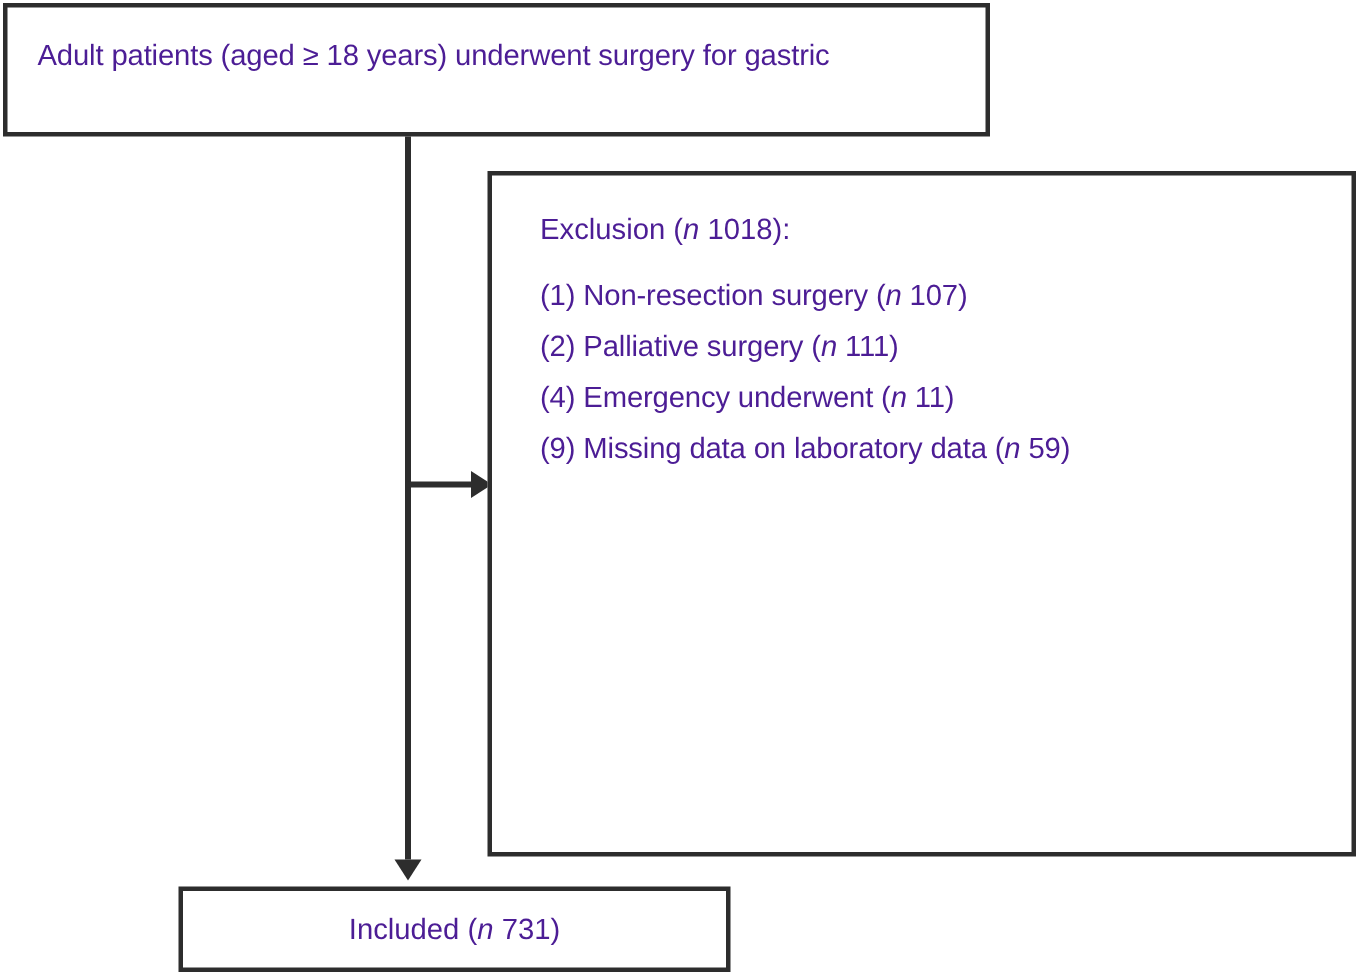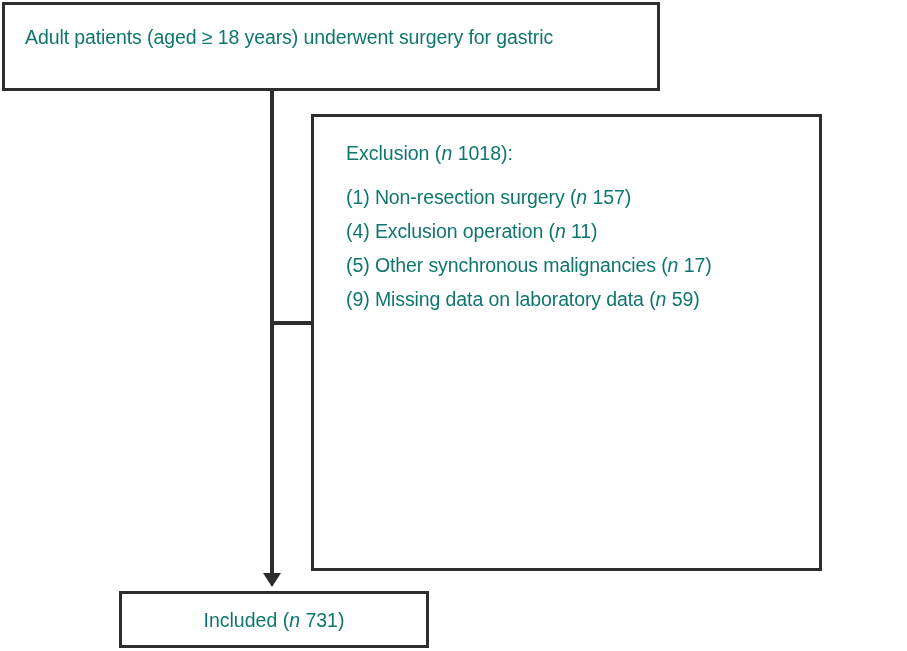--- a/index.html
+++ b/index.html
@@ -6,21 +6,21 @@
     margin: 0;
     padding: 0;
     background: #ffffff;
   }
   #canvas {
     position: relative;
     width: 907px;
     height: 651px;
     background: #ffffff;
     font-family: "Liberation Sans", sans-serif;
-    color: #0f766e;
+    color: #4c1d95;
     overflow: hidden;
   }
 
   .flow-box {
     position: absolute;
     box-sizing: border-box;
     border: 3px solid #2d2d2d;
     background: #ffffff;
   }
 
@@ -34,44 +34,44 @@
   }
   #box-enrolled .line {
     font-size: 19.5px;
     line-height: 28px;
     letter-spacing: -0.1px;
     white-space: nowrap;
   }
 
   
   #box-exclusion {
-    left: 311px;
+    left: 325px;
     top: 114px;
-    width: 511px;
+    width: 579px;
     height: 457px;
     padding: 24px 0 0 32px;
   }
   #box-exclusion .heading {
     font-size: 19.5px;
     line-height: 24px;
     margin-bottom: 15px;
     white-space: nowrap;
   }
   #box-exclusion .excl-item {
     font-size: 19.5px;
     line-height: 34px;
     white-space: nowrap;
     letter-spacing: -0.1px;
   }
 
   
   #box-included {
     left: 119px;
     top: 591px;
-    width: 310px;
+    width: 368px;
     height: 57px;
     display: flex;
     align-items: center;
     justify-content: center;
   }
   #box-included .line {
     font-size: 19.5px;
     line-height: 24px;
     white-space: nowrap;
   }
@@ -132,27 +132,27 @@
   </div>
 
   <div class="conn" id="trunk"></div>
   <div class="conn" id="branch"></div>
   <div class="arrowhead-right" id="branch-head"></div>
   <div class="arrowhead-down" id="trunk-head"></div>
 
   <div class="flow-box" id="box-exclusion">
     <div class="heading"><span>Exclusion (</span><span class="ital">n</span><span> 1018):</span></div>
 
-    <div class="excl-item"><span>(1)</span>&nbsp;<span>Non-resection surgery (</span><span class="ital">n</span><span> 157)</span></div>
+    <div class="excl-item"><span>(1)</span>&nbsp;<span>Non-resection surgery (</span><span class="ital">n</span><span> 107)</span></div>
+
+    <div class="excl-item"><span>(2)</span>&nbsp;<span>Palliative surgery (</span><span class="ital">n</span><span> 111)</span></div>
 
 
+    <div class="excl-item"><span>(4)</span>&nbsp;<span>Emergency underwent (</span><span class="ital">n</span><span> 11)</span></div>
 
-    <div class="excl-item"><span>(4)</span>&nbsp;<span>Exclusion operation (</span><span class="ital">n</span><span> 11)</span></div>
-
-    <div class="excl-item"><span>(5)</span>&nbsp;<span>Other synchronous malignancies (</span><span class="ital">n</span><span> 17)</span></div>
 
 
 
 
 
     <div class="excl-item"><span>(9)</span>&nbsp;<span>Missing data on laboratory data (</span><span class="ital">n</span><span> 59)</span></div>
 
   </div>
 
   <div class="flow-box" id="box-included">

